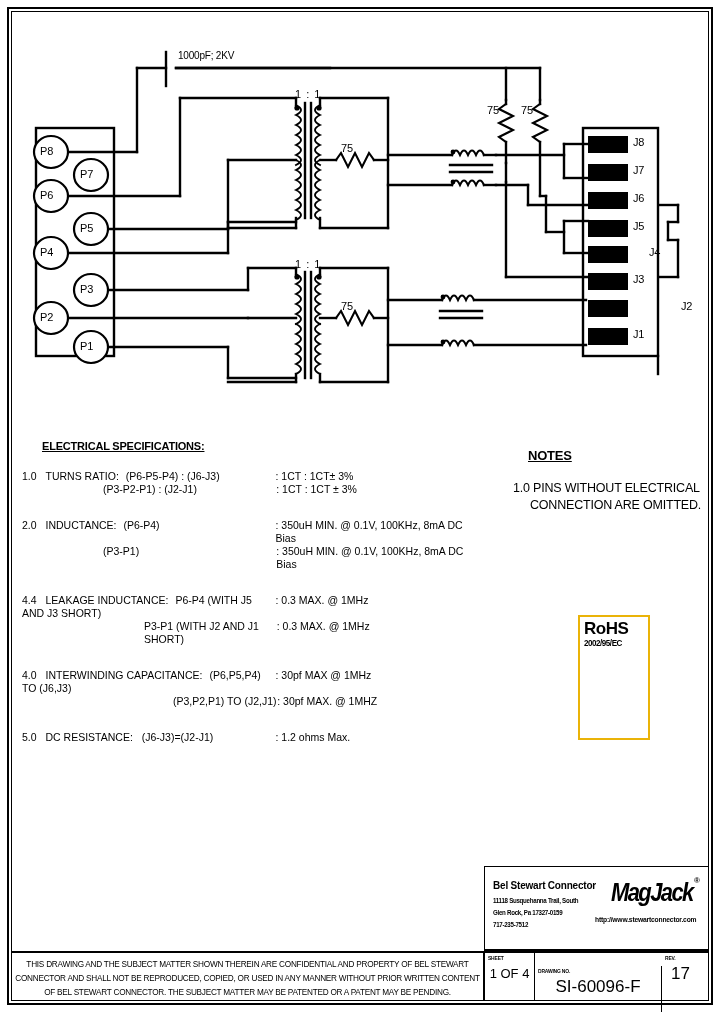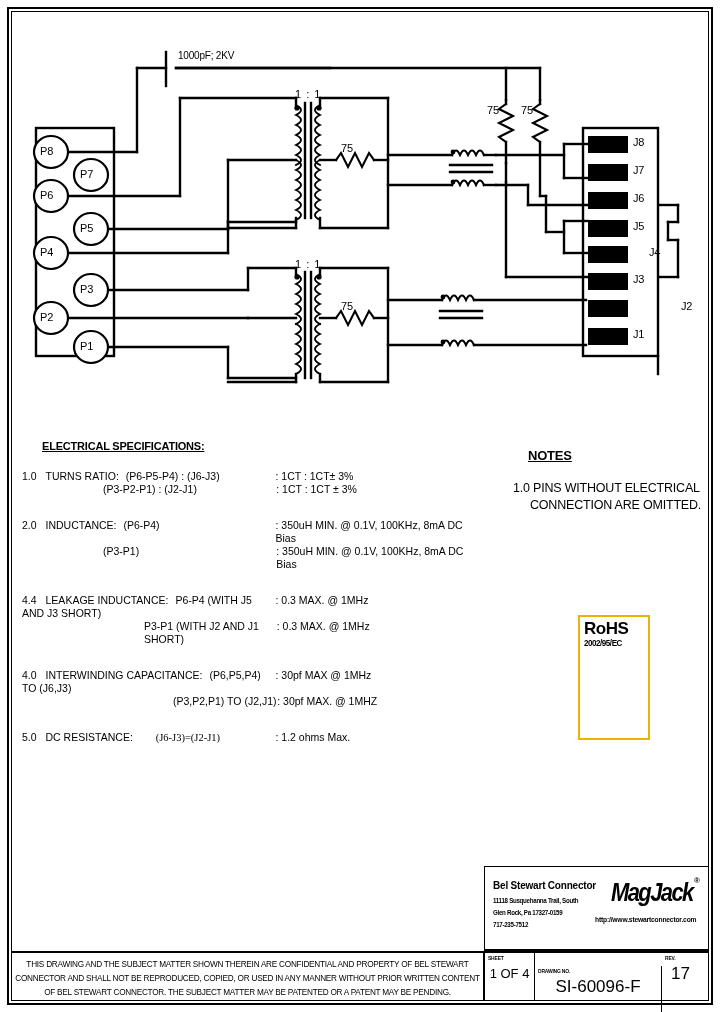--- a/index.html
+++ b/index.html
@@ -445,21 +445,21 @@
         <div class="spec-left" style="padding-left:151px;">(P3,P2,P1) TO (J2,J1)</div>
         <div class="spec-right">: 30pf MAX. @ 1MHZ</div>
       </div>
     </div>
 
     <div class="spec-group">
       <div class="spec-row">
         <div class="spec-left">
           <span>5.0</span>
           <span style="margin-left:6px;">DC RESISTANCE:</span>
-          <span style="margin-left:20px;font-family:Liberation Serif, serif;">(J6-J3)=(J2-J1)</span>
+          <span style="margin-left:6px;">(J6-J3)=(J2-J1)</span>
         </div>
         <div class="spec-right">: 1.2 ohms Max.</div>
       </div>
     </div>
   </div>
 
   <div class="txt hdr-ul" style="left:528px; top:448px; font-size:13px;">NOTES</div>
   <div class="txt note-line" style="left:513px; top:481px;">1.0 PINS WITHOUT ELECTRICAL</div>
   <div class="txt note-line" style="left:530px; top:498px;">CONNECTION ARE OMITTED.</div>
 

